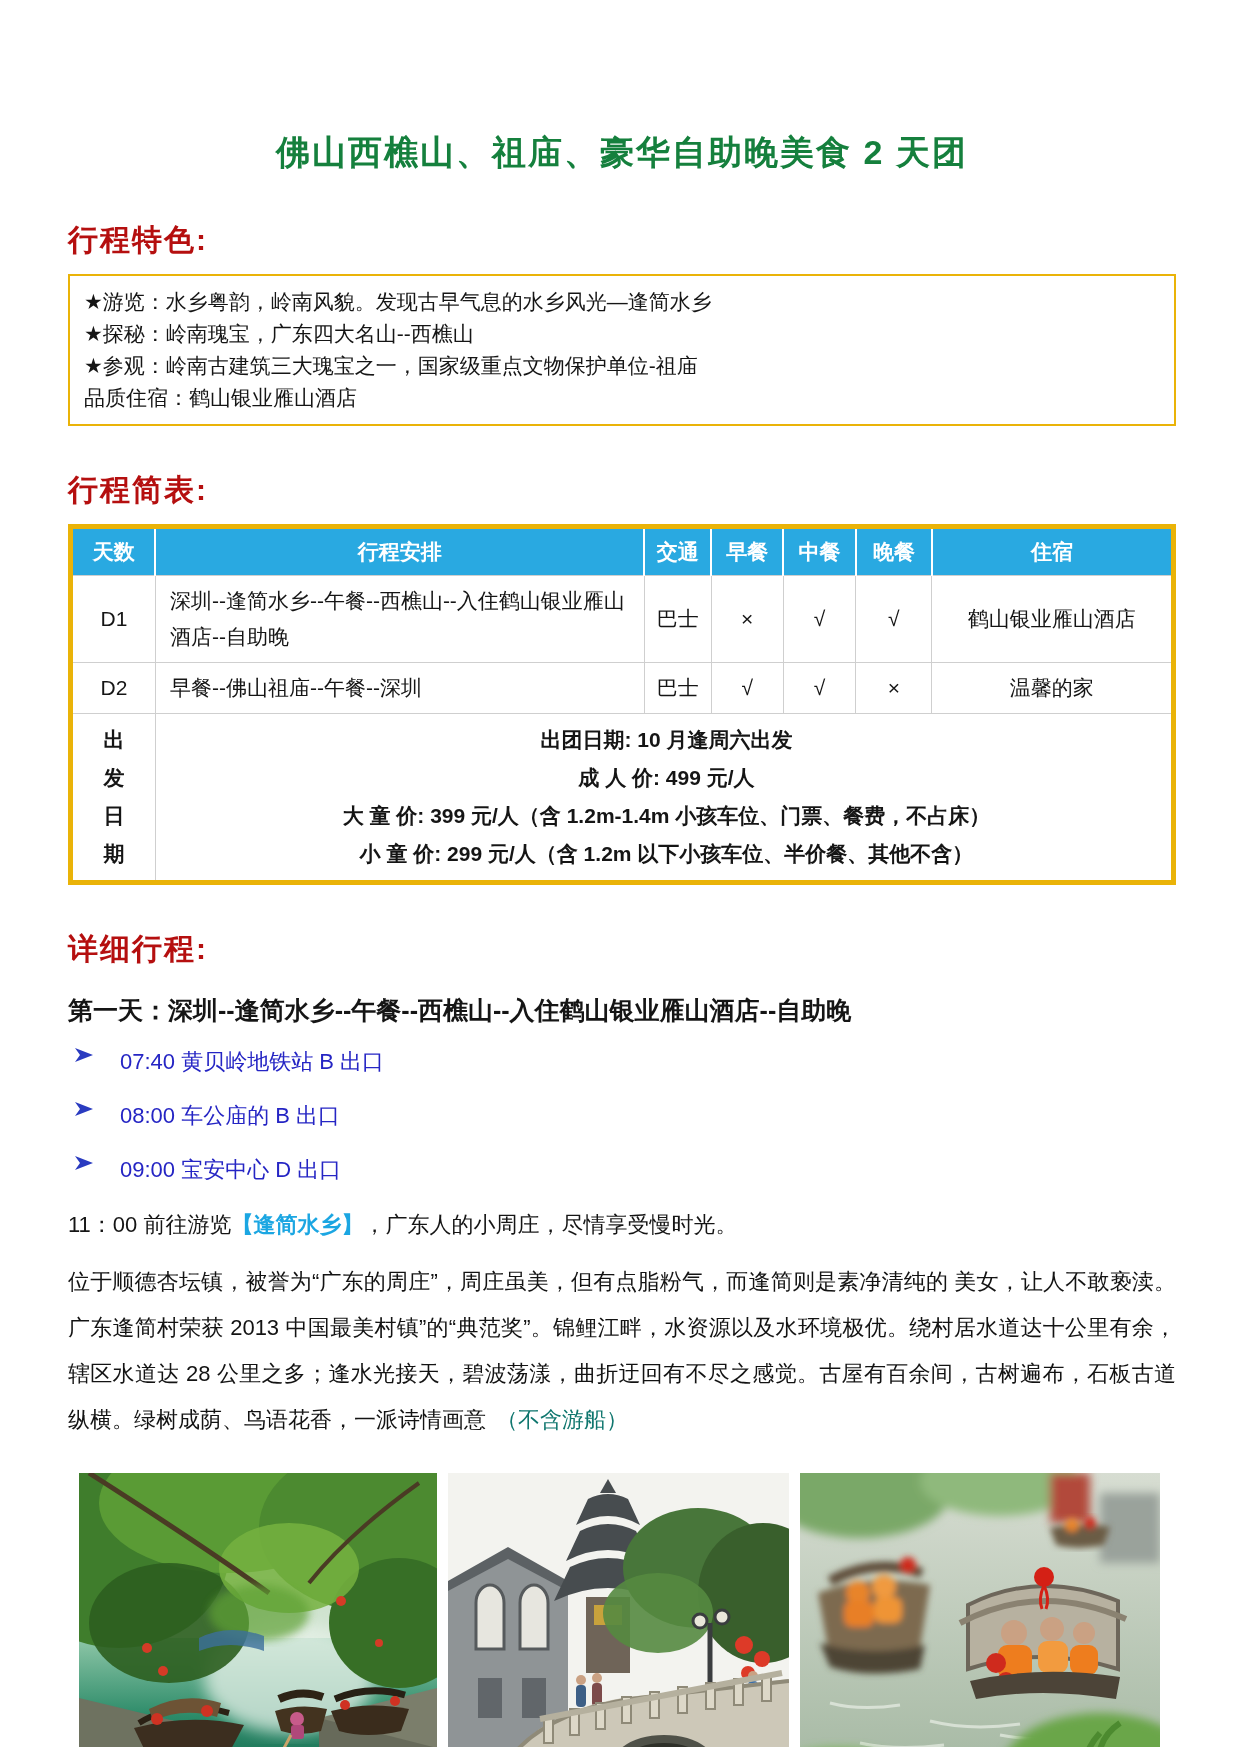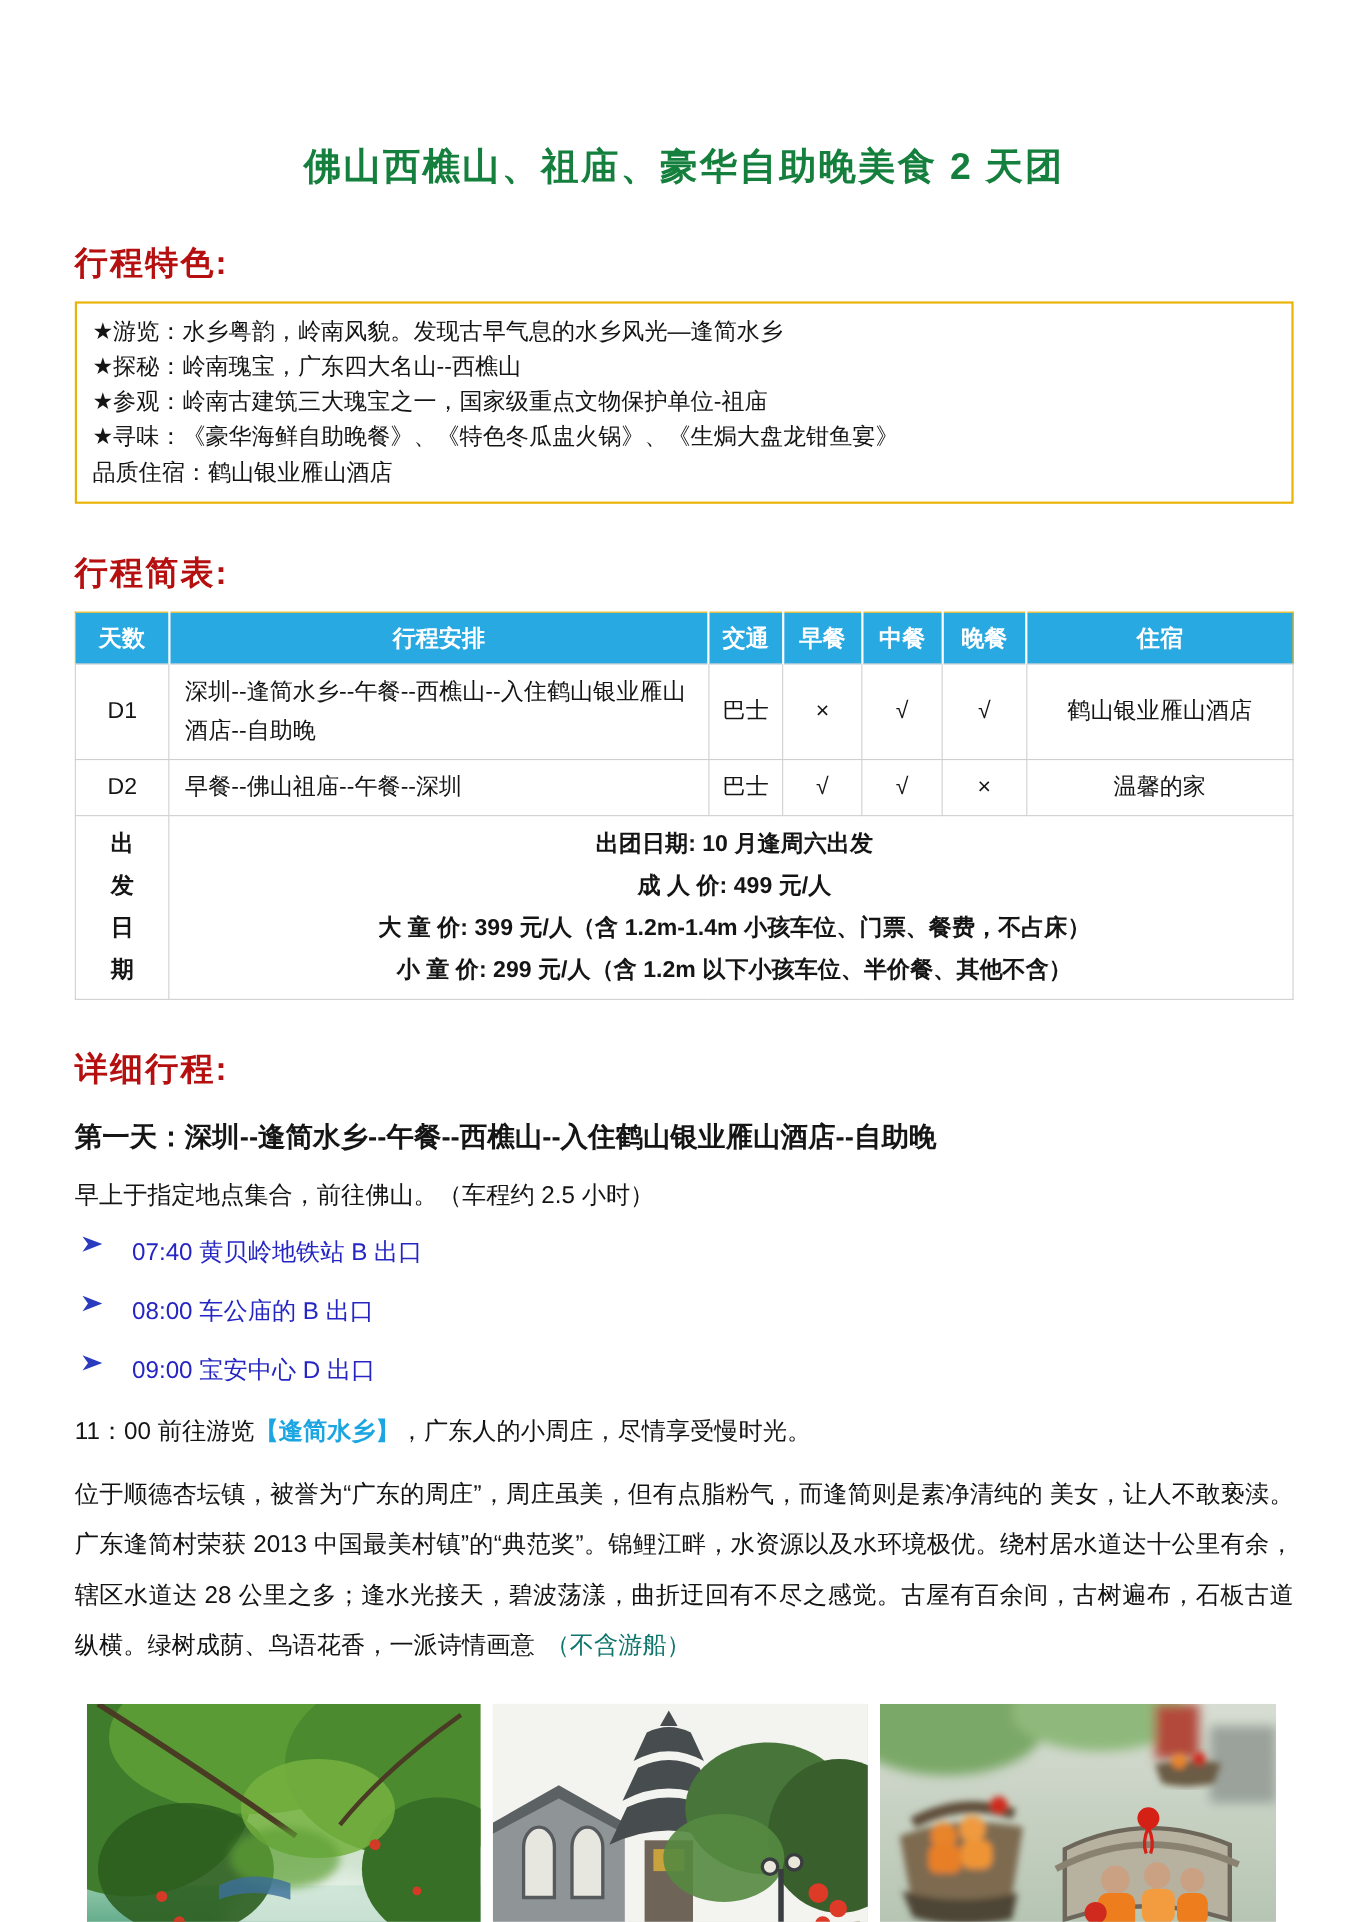--- a/index.html
+++ b/index.html
@@ -21,21 +21,21 @@
   .section-heading.first{margin-top:48px;}
 
   .features-box{
     border:2px solid #eab308;padding:10px 18px 10px 14px;
     font-size:21px;line-height:30px;
   }
   .features-box .feat-line{margin:0;padding:1px 0;}
 
   table.summary{
     width:1108px;border-collapse:collapse;font-size:21px;table-layout:fixed;
-    border:1px solid #eab308;
+    border:5px solid #eab308;
   }
   table.summary th{
     background:#29a9e1;color:#ffffff;font-weight:bold;font-size:21px;
     padding:9px 4px;border-left:2px solid #ffffff;text-align:center;
   }
   table.summary th:first-child{border-left:none;}
   table.summary td{
     border:1px solid #cfcfcf;padding:7px 8px;text-align:center;
     vertical-align:middle;line-height:36px;background:#fff;
   }
@@ -72,21 +72,20 @@
 <div class="page">
 
   <h1 class="title">佛山西樵山、祖庙、豪华自助晚美食 2 天团</h1>
 
   <div class="section-heading first">行程特色:</div>
 
   <div class="features-box">
     <p class="feat-line">★游览：水乡粤韵，岭南风貌。发现古早气息的水乡风光—逢简水乡</p>
     <p class="feat-line">★探秘：岭南瑰宝，广东四大名山--西樵山</p>
     <p class="feat-line">★参观：岭南古建筑三大瑰宝之一，国家级重点文物保护单位-祖庙</p>
-    <p class="feat-line">★寻味：《豪华海鲜自助晚餐》、《特色冬瓜盅火锅》、《生焗大盘龙钳鱼宴》</p>
     <p class="feat-line">品质住宿：鹤山银业雁山酒店</p>
   </div>
 
   <div class="section-heading">行程简表:</div>
 
   <table class="summary">
     <colgroup>
       <col style="width:7.7%">
         <col style="width:44.3%">
         <col style="width:6.1%">
@@ -139,21 +138,20 @@
           <div>小 童 价: 299 元/人（含 1.2m 以下小孩车位、半价餐、其他不含）</div>
         </td>
       </tr>
     </tbody>
   </table>
 
   <div class="section-heading">详细行程:</div>
 
   <div class="day-heading">第一天：深圳--逢简水乡--午餐--西樵山--入住鹤山银业雁山酒店--自助晚</div>
 
-  <p class="body-line">早上于指定地点集合，前往佛山。（车程约 2.5 小时）</p>
 
   <div class="pickup">
     <svg class="arrow" viewBox="0 0 20 16">
         <polygon points="1,1 19,8 1,15 6,8" fill="#2a3bc0"></polygon>
       </svg>
     <span>07:40 黄贝岭地铁站 B 出口</span>
   </div>
   <div class="pickup">
     <svg class="arrow" viewBox="0 0 20 16">
         <polygon points="1,1 19,8 1,15 6,8" fill="#2a3bc0"></polygon>

